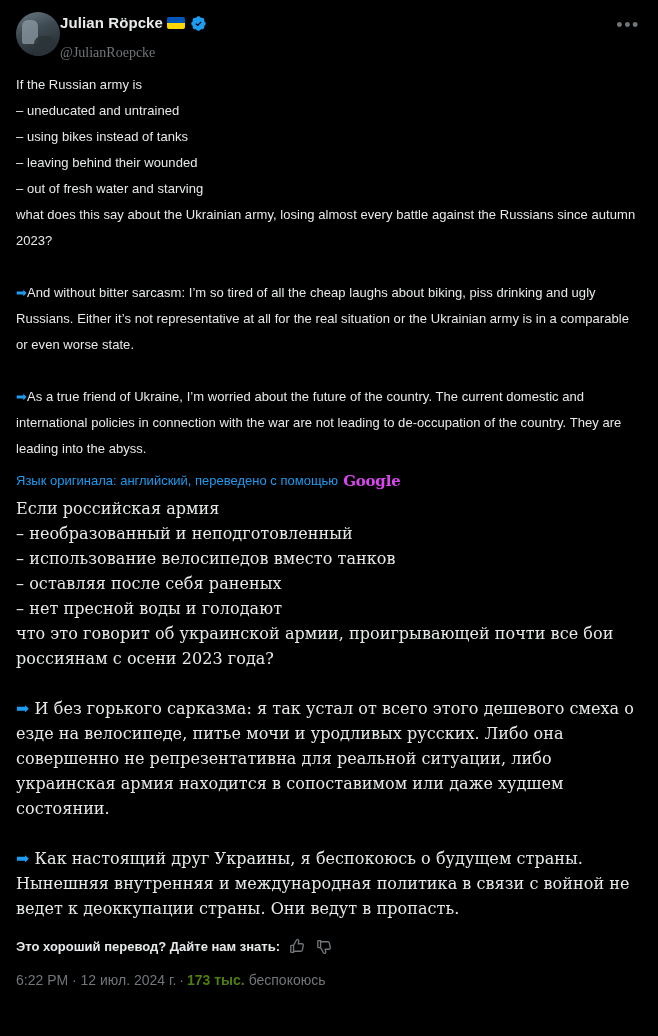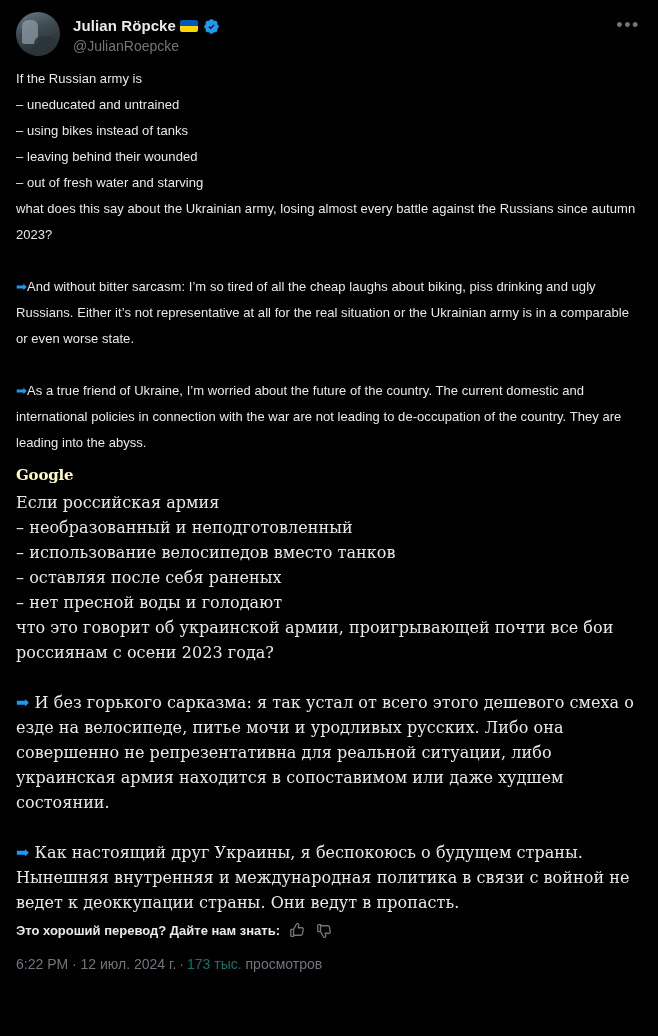--- a/index.html
+++ b/index.html
@@ -17,22 +17,22 @@
     -webkit-font-smoothing: antialiased;
   }
   .tweet {
     width: 658px;
     padding: 12px 16px 0 16px;
     position: relative;
   }
   
   .header {
     display: flex;
-    align-items: flex-end;
-    gap: 13px;
+    align-items: flex-start;
+    gap: 0;
     margin-bottom: 10px;
   }
   .avatar {
     width: 44px;
     height: 44px;
     border-radius: 50%;
     flex: 0 0 44px;
     background: linear-gradient(160deg, #6b7a86 0%, #3e4a52 40%, #1d2429 100%);
     position: relative;
     overflow: hidden;
@@ -86,21 +86,22 @@
   .verified {
     width: 17px;
     height: 17px;
     flex: 0 0 17px;
     margin-left: 2px;
   }
   .handle {
     font-size: 14px;
     color: #71767b;
     line-height: 19px;
-    margin-top: 1px;
+    margin-top: 10px;
+    font-family: Liberation Serif, serif;
   }
   .more-btn {
     color: #71767b;
     font-size: 18px;
     line-height: 14px;
     letter-spacing: 1.6px;
     padding: 4px 2px;
     align-self: flex-start;
     margin-top: 2px;
     cursor: pointer;
@@ -129,50 +130,50 @@
     gap: 5px;
     font-size: 13px;
     color: #1d9bf0;
     margin: 10px 0 6px 0;
     line-height: 18px;
   }
   .google-logo {
     font-family: "DejaVu Serif", serif;
     font-size: 15px;
     font-weight: bold;
-    color: #fef9c3;
+    color: #d946ef;
     letter-spacing: -.2px;
   }
   
   .feedback {
     display: flex;
     align-items: center;
     gap: 8px;
-    margin-top: 6px;
+    margin-top: 16px;
     font-size: 13px;
     font-weight: bold;
     color: #e7e9ea;
   }
   .thumb {
     width: 19px;
     height: 19px;
     color: #71767b;
     cursor: pointer;
   }
   
   .meta {
     margin-top: 14px;
     padding-bottom: 14px;
     font-size: 14px;
     color: #71767b;
     line-height: 20px;
   }
   .meta .views-count {
-    color: #0f766e;
-    font-weight: normal;
+    color: #4d7c0f;
+    font-weight: bold;
   }
   .meta .dot { padding: 0 3px; }
 </style>
 </head>
 <body>
 
 <div class="tweet">
 
   <div class="header">
     <div class="avatar"></div>
@@ -197,20 +198,21 @@
 – using bikes instead of tanks
 – leaving behind their wounded
 – out of fresh water and starving
 what does this say about the Ukrainian army, losing almost every battle against the Russians since autumn 2023?
 
 <span class="arrow">➡</span>And without bitter sarcasm: I’m so tired of all the cheap laughs about biking, piss drinking and ugly Russians. Either it’s not representative at all for the real situation or the Ukrainian army is in a comparable or even worse state.
 
 <span class="arrow">➡</span>As a true friend of Ukraine, I’m worried about the future of the country. The current domestic and international policies in connection with the war are not leading to de-occupation of the country. They are leading into the abyss.</div>
 
   <div class="translated-by">
+    <span>Язык оригинала: английский, переведено с помощью</span>
     <span class="google-logo">Google</span>
   </div>
 
   <div class="body-text ru">Если российская армия
 – необразованный и неподготовленный
 – использование велосипедов вместо танков
 – оставляя после себя раненых
 – нет пресной воды и голодают
 что это говорит об украинской армии, проигрывающей почти все бои россиянам с осени 2023 года?
 
@@ -222,16 +224,16 @@
     <span>Это хороший перевод? Дайте нам знать:</span>
     <svg class="thumb" viewBox="0 0 24 24">
       <path fill="none" stroke="#71767b" stroke-width="1.7" d="M7 10.5v9H4.5a1 1 0 0 1-1-1v-7a1 1 0 0 1 1-1H7zm0 0 3.6-6.4a1.6 1.6 0 0 1 3 .9l-.6 3.5h4.7a1.6 1.6 0 0 1 1.6 1.9l-1.2 6.2a1.9 1.9 0 0 1-1.9 1.4H7"></path>
     </svg>
     <svg class="thumb" viewBox="0 0 24 24">
       <path fill="none" stroke="#71767b" stroke-width="1.7" d="M7 13.5v-9H4.5a1 1 0 0 0-1 1v7a1 1 0 0 0 1 1H7zm0 0 3.6 6.4a1.6 1.6 0 0 0 3-.9l-.6-3.5h4.7a1.6 1.6 0 0 0 1.6-1.9l-1.2-6.2a1.9 1.9 0 0 0-1.9-1.4H7"></path>
     </svg>
   </div>
 
   <div class="meta">
-    <span>6:22 PM · 12 июл. 2024 г.</span><span class="dot">·</span><span class="views-count">173 тыс.</span> <span>просмотров</span>
+    <span>6:22 PM · 12 июл. 2024 г.</span><span class="dot">·</span><span class="views-count">173 тыс.</span> <span>беспокоюсь</span>
   </div>
 
 </div>
 
 </body></html>

